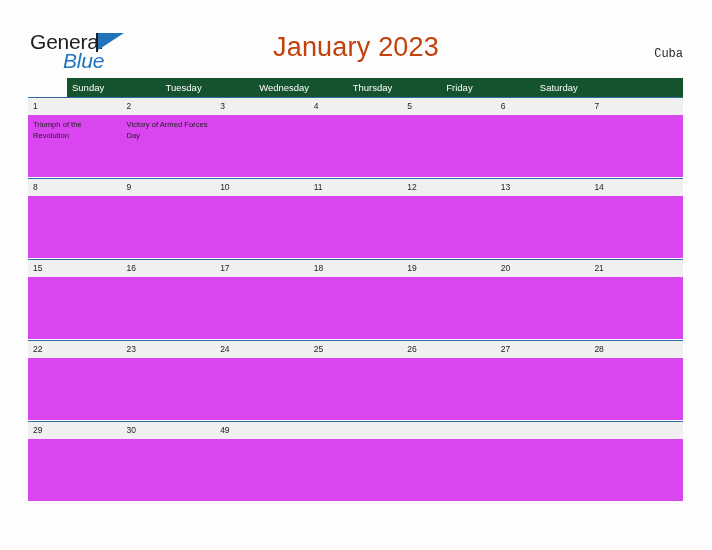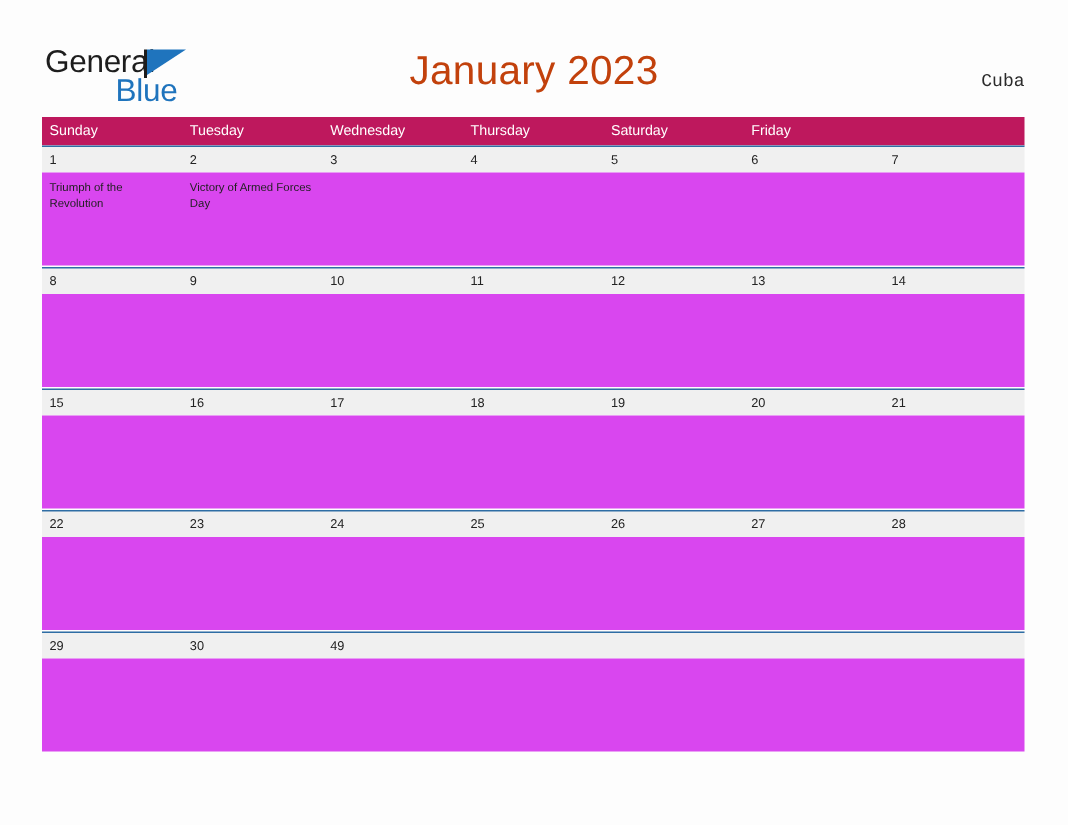--- a/index.html
+++ b/index.html
@@ -52,26 +52,27 @@
   .logo-flag-pole {
     position: absolute;
     left: 66px;
     top: 3px;
     width: 2px;
     height: 19px;
     background: #1d1d1d;
   }
   .logo-line2 {
     position: absolute;
-    left: 47px;
+    left: 33px;
     top: 19px;
     font-size: 21px;
     color: #1f74bd;
     letter-spacing: -0.2px;
     font-family: "Liberation Sans", sans-serif;
+    font-style: italic;
   }
 
   .cal-title {
     position: absolute;
     left: 0;
     top: 32px;
     width: 712px;
     text-align: center;
     font-size: 27px;
     color: #c2410c;
@@ -92,22 +93,23 @@
   
   .calendar {
     position: absolute;
     left: 28px;
     top: 78px;
     width: 655px;
   }
 
   .weekday-header {
     display: flex;
-    background: #be185d;
+    background: #14532d;
     height: 19px;
+    margin-left: 39px;
   }
   .weekday-cell {
     width: 93.571px;
     box-sizing: border-box;
     padding-left: 5px;
     color: #ffffff;
     font-size: 9.5px;
     line-height: 19px;
     font-family: "Liberation Sans", sans-serif;
     white-space: nowrap;
@@ -178,22 +180,22 @@
 
 </div>
 
 <div class="calendar">
 
   <div class="weekday-header">
     <div class="weekday-cell">Sunday</div>
     <div class="weekday-cell">Tuesday</div>
     <div class="weekday-cell">Wednesday</div>
     <div class="weekday-cell">Thursday</div>
+    <div class="weekday-cell">Friday</div>
     <div class="weekday-cell">Saturday</div>
-    <div class="weekday-cell">Friday</div>
   </div>
 
   <div class="week-row">
     <div class="date-strip">
       <div class="date-cell">1</div>
       <div class="date-cell">2</div>
       <div class="date-cell">3</div>
       <div class="date-cell">4</div>
       <div class="date-cell">5</div>
       <div class="date-cell">6</div>

